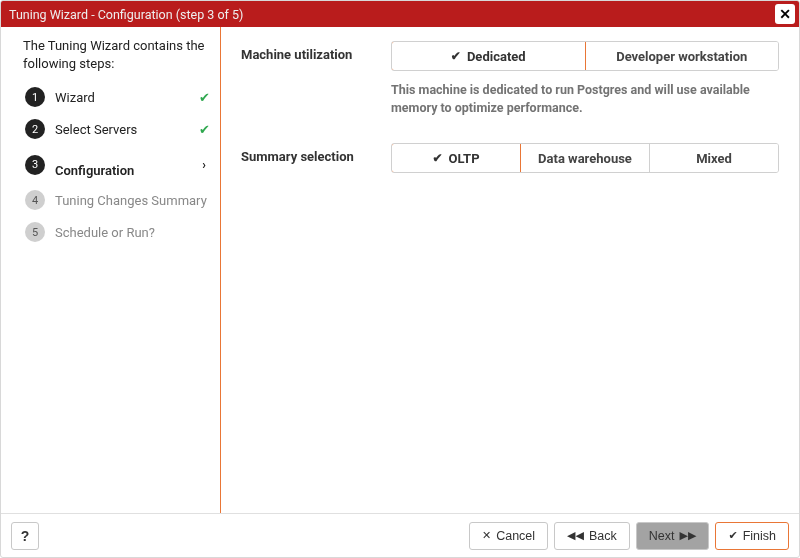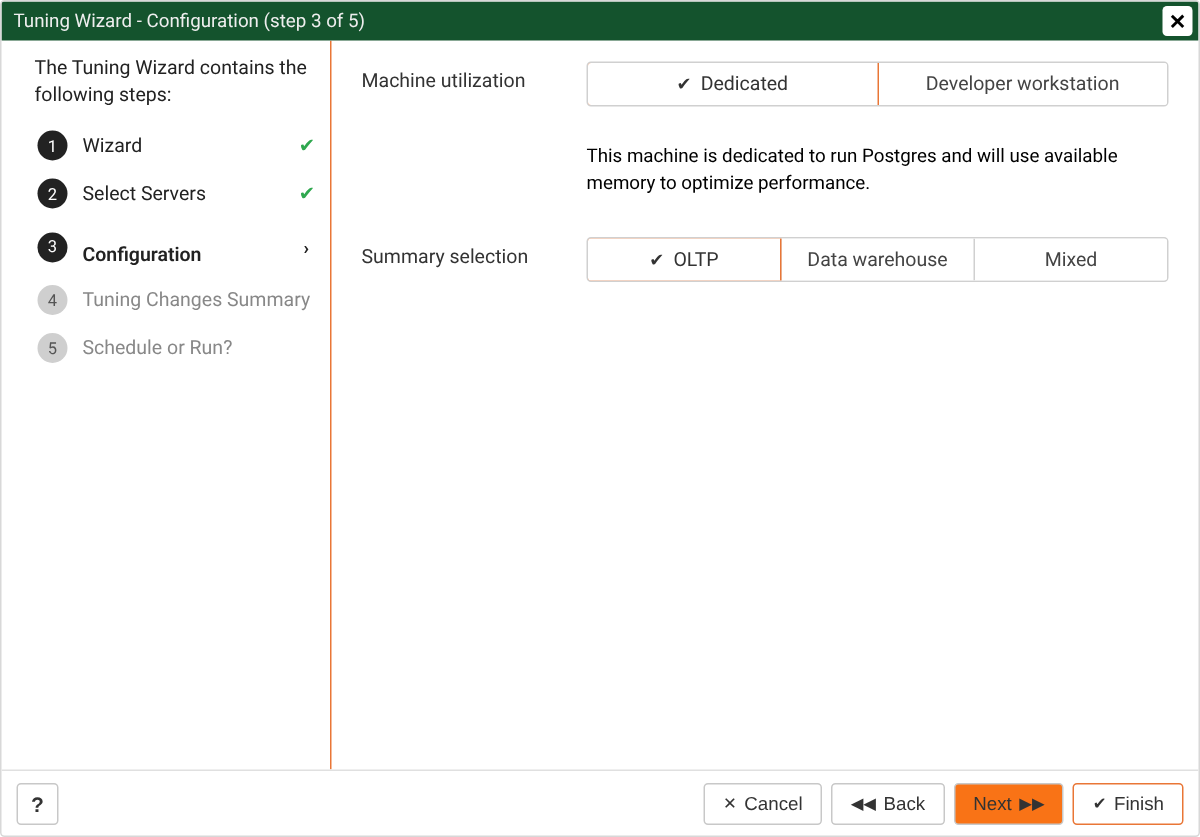--- a/index.html
+++ b/index.html
@@ -13,21 +13,21 @@
   .wizard {
     width: 800px; height: 558px;
     border: 1px solid #d8d8d8;
     border-radius: 3px;
     display: flex;
     flex-direction: column;
     position: relative;
     overflow: hidden;
   }
   .titlebar {
-    background: #14532d;
+    background: #b91c1c;
     color: #eee;
     height: 26px;
     display: flex;
     align-items: center;
     padding: 0 8px;
     font-size: 12.5px;
     position: relative;
   }
   .titlebar .close {
     position: absolute;
@@ -90,20 +90,21 @@
     font-weight: bold;
   }
   .main {
     flex: 1;
     padding: 14px 20px;
   }
   .field-row {
     display: flex;
     align-items: flex-start;
     margin-bottom: 26px;
+    font-weight: bold;
   }
   .field-label {
     width: 150px;
     padding-top: 6px;
     font-size: 13px;
     color: #333;
   }
   .field-body { flex: 1; }
   .seg-group {
     display: flex;
@@ -129,23 +130,23 @@
     color: #333;
     margin: -1px;
     z-index: 1;
     border-radius: 3px 0 0 3px;
   }
   .seg .chk {
     margin-right: 6px;
     font-size: 12px;
   }
   .helper {
-    margin-top: 25px;
+    margin-top: 10px;
     font-size: 12.5px;
-    color: #000000;
+    color: #737373;
     line-height: 1.45;
   }
   .footer {
     height: 44px;
     border-top: 1px solid #e0e0e0;
     display: flex;
     align-items: center;
     padding: 0 10px;
     gap: 6px;
   }
@@ -167,21 +168,21 @@
     width: 28px; padding: 0;
     justify-content: center;
     font-weight: bold;
     font-size: 14px;
   }
   .btn.primary-out {
     border-color: #e97636;
     color: #333;
   }
   .btn.highlight {
-    background: #f97316;
+    background: #a3a3a3;
   }
   .glyph { font-size: 11px; }
 </style>
 </head>
 <body>
 
 <div class="wizard">
   <div class="titlebar">
     <span>Tuning Wizard - Configuration (step 3 of 5)</span>
     <div class="close">

